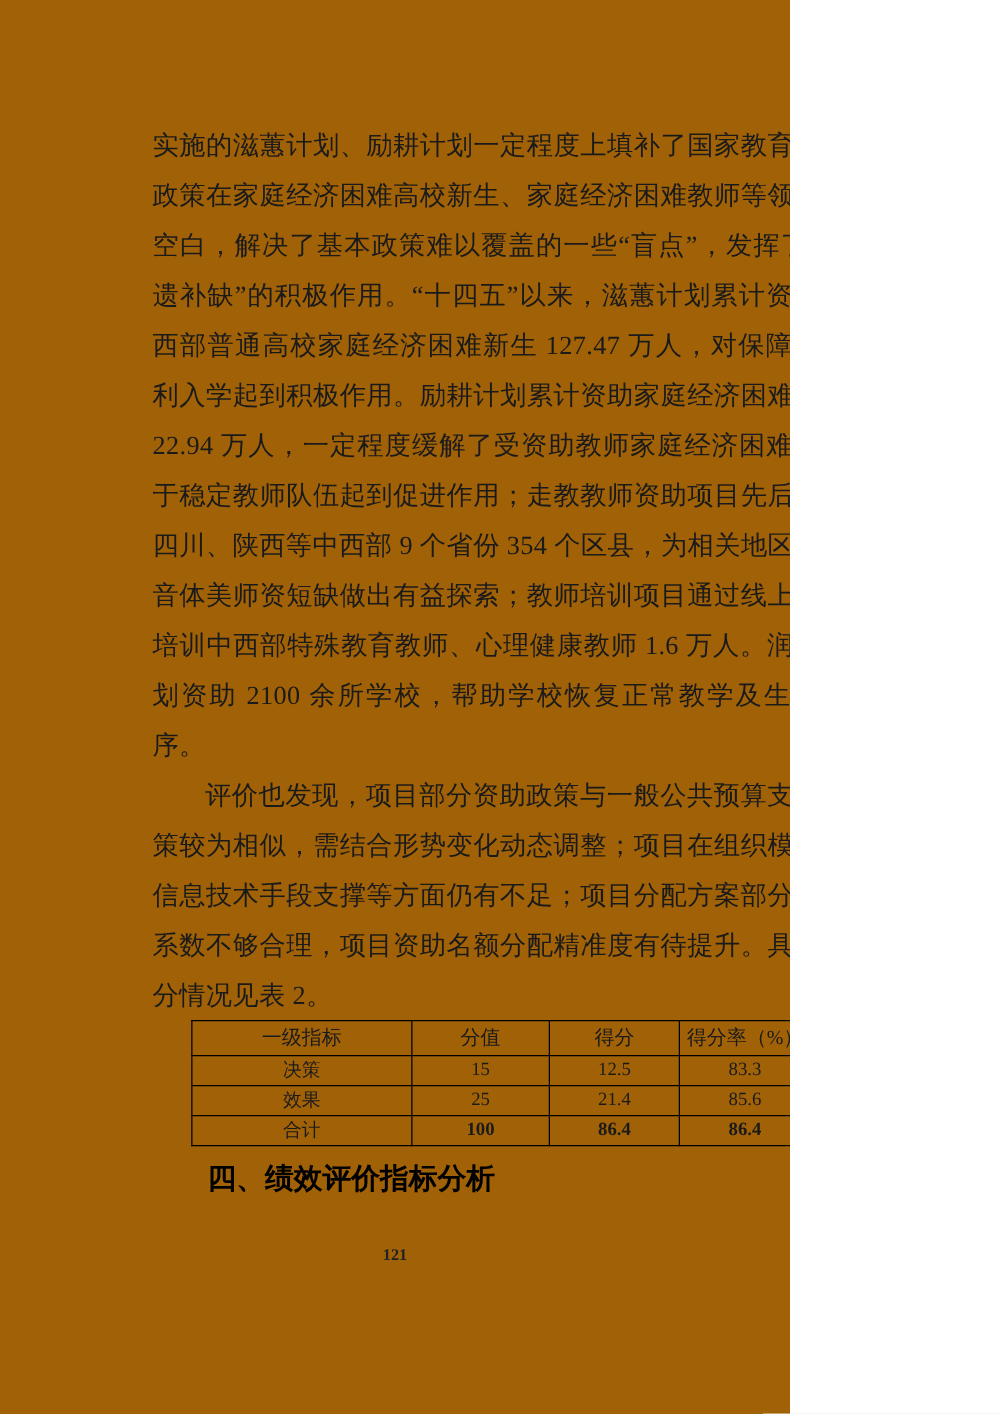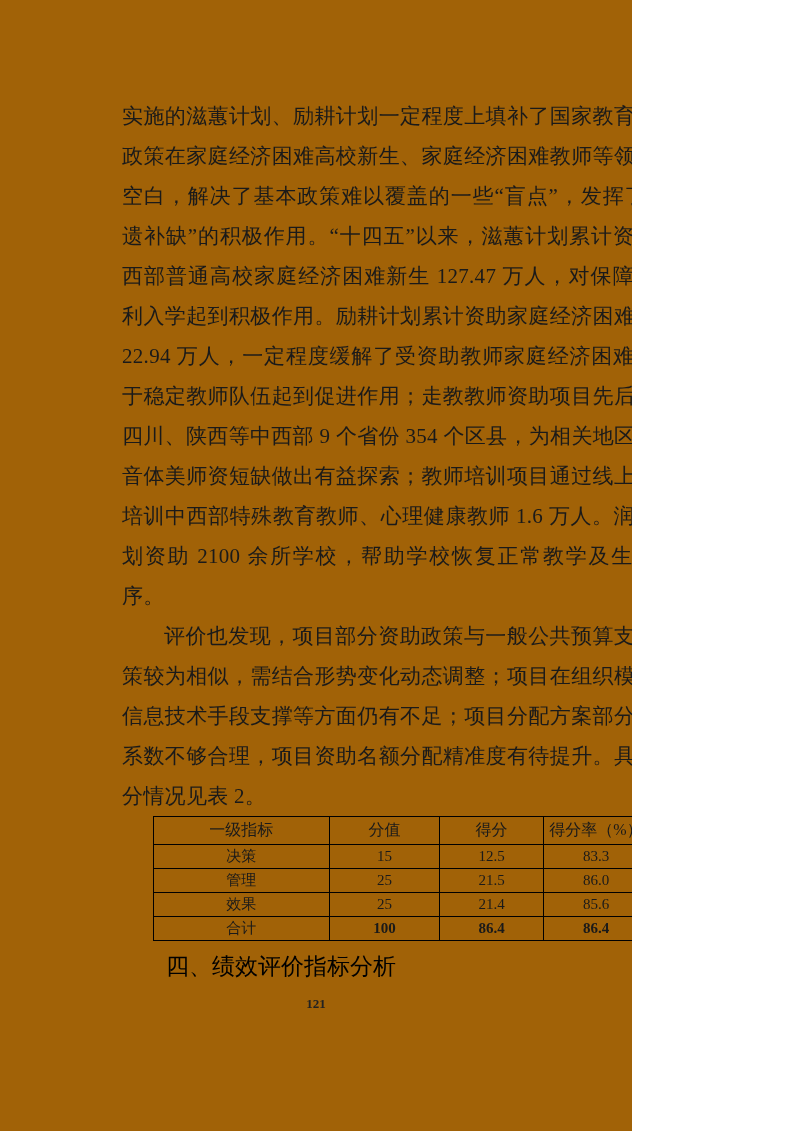--- a/index.html
+++ b/index.html
@@ -64,21 +64,21 @@
   table.score-table tbody td {
     height: 23px;
     font-size: 15px;
   }
   table.score-table td.bold {
     font-weight: bold;
   }
   .section-heading {
     margin: 12px 0 0 44px;
     font-family: "Liberation Sans", "DejaVu Sans", sans-serif;
-    font-weight: normal;
+    font-weight: bold;
     font-size: 23px;
     line-height: 27px;
     color: #000000;
   }
   .subsection-heading {
     margin: 10px 0 0 46px;
     font-weight: normal;
     font-size: 21px;
     line-height: 25px;
     letter-spacing: 2px;
@@ -122,26 +122,20 @@
         </tr>
       </thead>
       <tbody>
         <tr>
           <td>决策</td>
           <td>15</td>
           <td>12.5</td>
           <td>83.3</td>
         </tr>
         <tr>
-          <td>管理</td>
-          <td>25</td>
-          <td>21.5</td>
-          <td>86.0</td>
-        </tr>
-        <tr>
           <td>效果</td>
           <td>25</td>
           <td>21.4</td>
           <td>85.6</td>
         </tr>
         <tr>
           <td>合计</td>
           <td class="bold">100</td>
           <td class="bold">86.4</td>
           <td class="bold">86.4</td>

